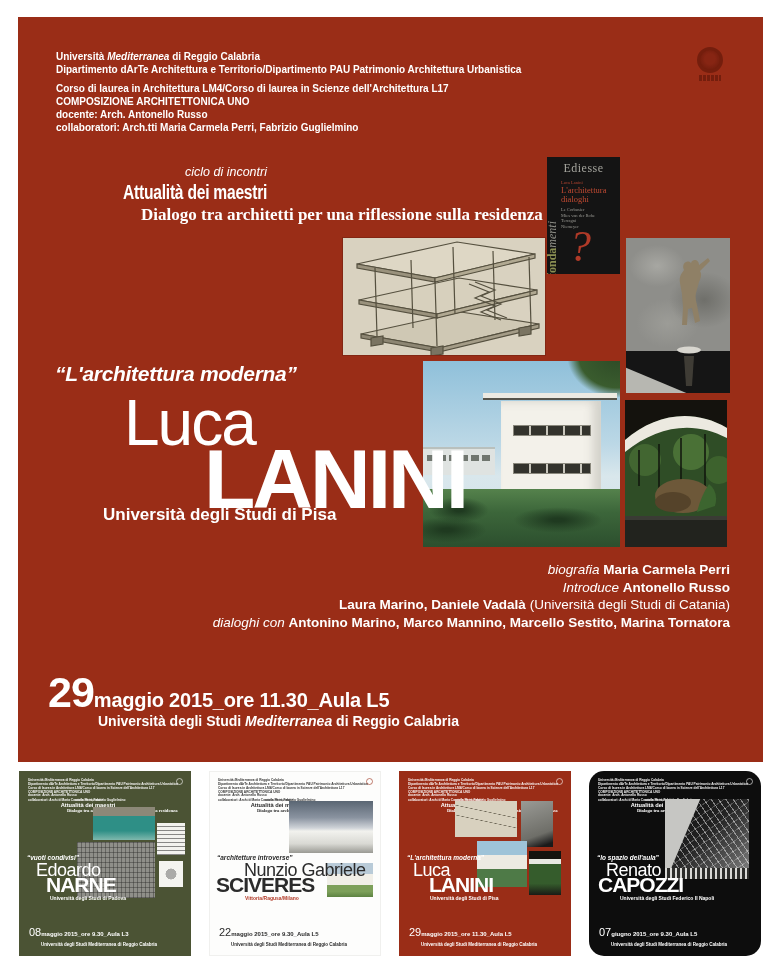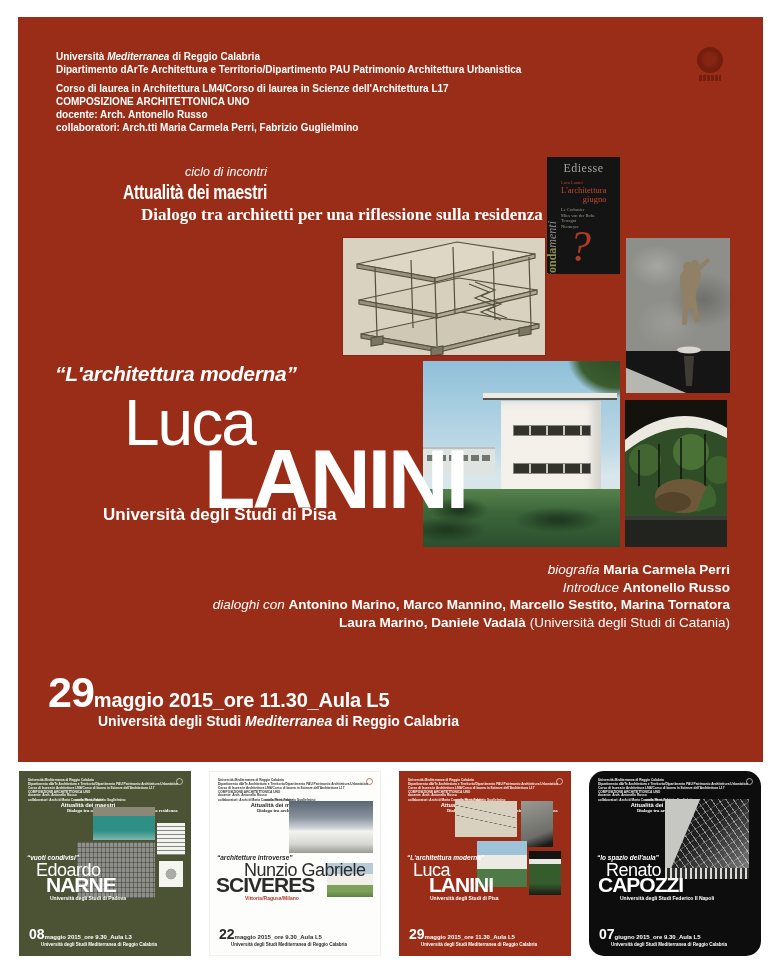--- a/index.html
+++ b/index.html
@@ -40,21 +40,21 @@
                  clip-path:polygon(0 40%, 58% 100%, 0 100%); }
   .img-book { left:529px; top:140px; width:73px; height:117px; background:#141414; z-index:3;
               font-family:"Liberation Serif", serif; overflow:hidden; }
   .book-pub { position:absolute; left:0; right:0; top:4px; text-align:center; color:#a3a39c;
               font-size:12px; letter-spacing:.5px; }
   .book-vert { position:absolute; left:0px; top:10px; height:110px; writing-mode:vertical-rl;
                transform:rotate(180deg); font-size:12px; line-height:10px; }
   .book-vert .p1 { color:#8a8f52; font-weight:bold; }
   .book-vert .p2 { color:#8f8f88; font-style:italic; }
   .book-author { position:absolute; left:14px; top:23px; color:#b5442f; font-size:4.5px; }
-  .book-title { position:absolute; left:14px; top:29px; color:#c14a32; font-size:8.5px; line-height:9px;text-align:right; }
+  .book-title { position:absolute; left:14px; top:29px; color:#c14a32; font-size:8.5px; line-height:9px; }
   .book-subjects { position:absolute; left:14px; top:50px; color:#9a9a94; font-size:4.5px; line-height:5.5px; }
   .book-mark { position:absolute; left:22px; top:64px; color:#b03a28; font-size:44px; font-style:italic; }
   .img-house { left:405px; top:344px; width:197px; height:186px;
       background:linear-gradient(180deg,#8fc0da 0%, #bcd8e6 45%, #d9e7ec 62%, #cfe0e8 100%); overflow:hidden; }
   .house-tree { position:absolute; right:-18px; top:-16px; width:70px; height:52px;
       background:radial-gradient(ellipse at 70% 20%, #2d4a26 0%, #3a5c2e 55%, rgba(58,92,46,0) 72%); }
   .house-bg { position:absolute; left:0; top:86px; width:72px; height:28px; background:#dfe3e1;
       border-top:2px solid #b9c0bd; }
   .house-bg-win { position:absolute; left:4px; top:6px; right:4px; height:6px;
       background:repeating-linear-gradient(90deg,#70766f 0 8px,#dfe3e1 8px 11px); }
@@ -107,21 +107,21 @@
   .t-title  { margin-left:34px; font-size:11px; font-weight:bold; }
   .t-sub    { margin-left:46px; font-size:9px; font-weight:bold; font-family:"Liberation Serif", serif; }
 
   .ti { position:absolute; z-index:1; }
   .t-quote { position:absolute; z-index:2; left:8px;  top:83px;  font-size:6.5px; font-weight:bold; font-style:italic; }
   .t-first { position:absolute; z-index:2; left:17px; top:90px;  font-size:18px; letter-spacing:-.5px; line-height:1; }
   .t-last  { position:absolute; z-index:2; left:27px; top:103px; font-size:21px; font-weight:bold;
              letter-spacing:-1px; line-height:1; }
   .t-aff   { position:absolute; z-index:2; left:31px; top:124px; font-size:5px; font-weight:bold; }
   .t-date  { position:absolute; z-index:2; left:10px; top:157px; display:flex; align-items:baseline; }
-  .t-day   { font-size:14px; font-weight:bold; line-height:.9; }
+  .t-day   { font-size:11px; font-weight:normal; line-height:.9; }
   .t-details { font-size:6px; font-weight:bold; }
   .t-venue { position:absolute; z-index:2; left:22px; top:171px; font-size:4.5px; font-weight:bold; }
 
   .thumb.t1 .t-first { left:35px; }
   .thumb.t1 .t-last  { left:7px; }
   .thumb.t1 .t-aff   { left:36px; color:#b23a27; }
   .thumb.t3 .t-last  { left:9px; }
   .thumb.t2 .t-first { left:14px; }
   .thumb.t2 .t-last  { left:30px; }
 
@@ -218,21 +218,21 @@
         </g>
       </svg>
     </div>
 
     <div class="img img-book">
       <div class="book-pub">Ediesse</div>
       <div class="book-vert"><span class="p1">fonda</span><span class="p2">menti</span></div>
       <div class="book-author">Luca Lanini</div>
       <div class="book-title">
         <div>L'architettura</div>
-        <div>giugno</div>
+        <div>dialoghi</div>
       </div>
       <div class="book-subjects">
         <div>Le Corbusier</div>
         <div>Mies van der Rohe</div>
         <div>Terragni</div>
         <div>Niemeyer</div>
       </div>
       <div class="book-mark">?</div>
     </div>
 
@@ -286,22 +286,22 @@
     </div>
 
     <div class="speaker-quote">“L'architettura moderna”</div>
     <div class="speaker-first">Luca</div>
     <div class="speaker-last">LANINI</div>
     <div class="speaker-aff">Università degli Studi di Pisa</div>
 
     <div class="credits">
       <div><i>biografia </i><b>Maria Carmela Perri</b></div>
       <div><i>Introduce </i><b>Antonello Russo</b></div>
+      <div><b>Laura Marino, Daniele Vadalà</b><span> (Università degli Studi di Catania)</span></div>
       <div><i>dialoghi con </i><b>Antonino Marino, Marco Mannino, Marcello Sestito, Marina Tornatora</b></div>
-      <div><b>Laura Marino, Daniele Vadalà</b><span> (Università degli Studi di Catania)</span></div>
     </div>
 
     <div class="event">
       <div class="event-line1">
         <span class="event-day">29</span>
           <span class="event-details">maggio 2015_ore 11.30_Aula L5</span>
       </div>
       <div class="event-venue"><span>Università degli Studi </span><i>Mediterranea</i><span> di Reggio Calabria</span></div>
     </div>
   </div>

